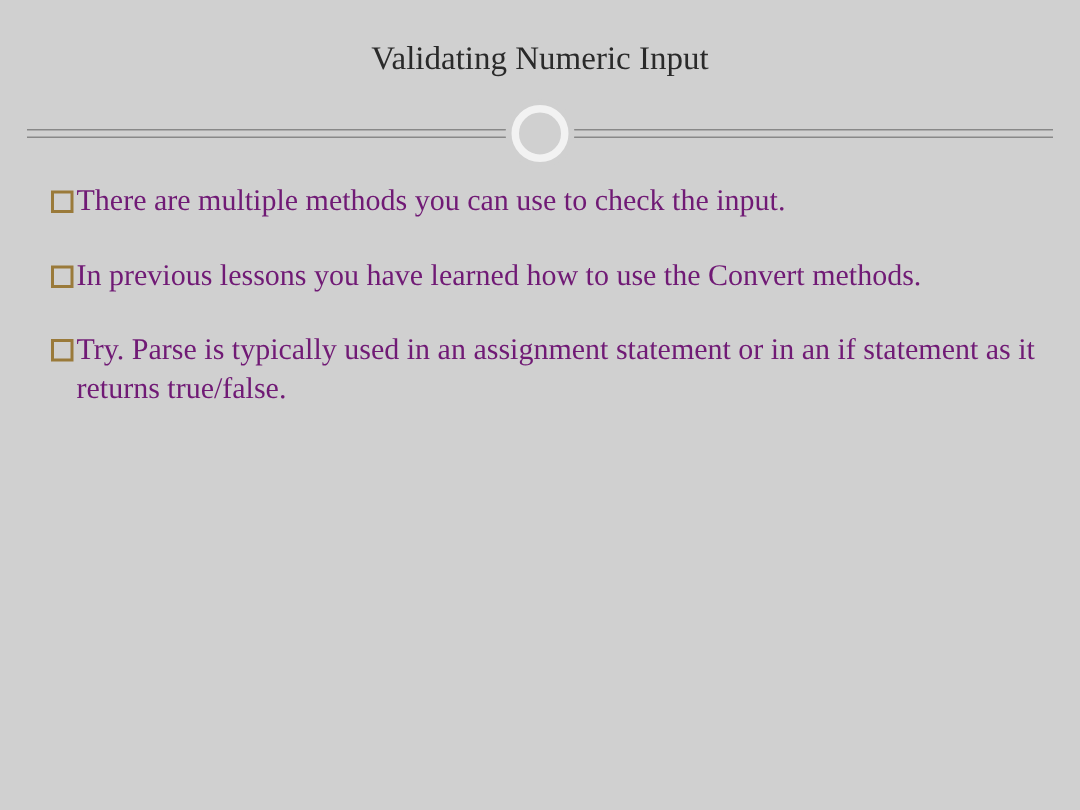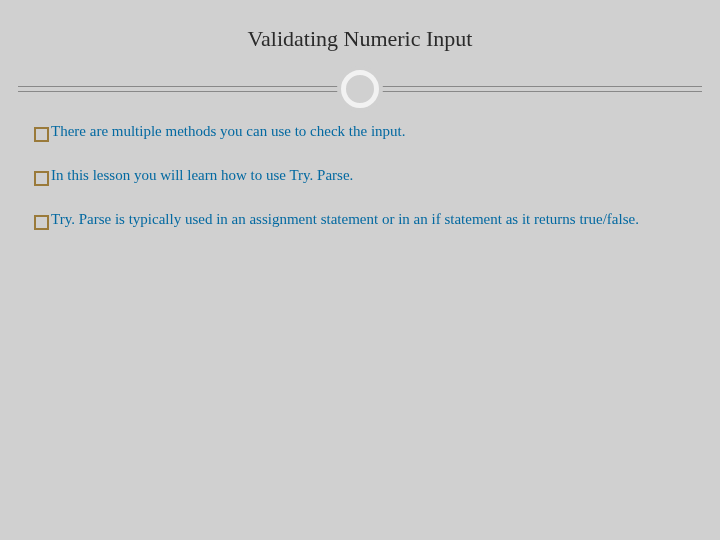--- a/index.html
+++ b/index.html
@@ -51,22 +51,22 @@
     background: #d0d0d0;
     box-shadow: 0 0 0 4px #d0d0d0;
   }
   .content {
     padding: 0 26px 0 30px;
   }
   .bullet {
     display: flex;
     align-items: flex-start;
     margin-bottom: 24px;
-    color: #0369a1;
-    font-size: 15px;
+    color: #701a75;
+    font-size: 20px;
     line-height: 1.28;
   }
   .bullet .box {
     flex: 0 0 auto;
     width: 15px;
     height: 15px;
     border: 2px solid #9a7a3a;
     margin-top: 5px;
     margin-right: 2px;
   }
@@ -84,20 +84,20 @@
     <div class="hr2"></div>
     <div class="circle"></div>
   </div>
   <div class="content">
     <div class="bullet">
       <span class="box"></span>
       <span class="text">There are multiple methods you can use to check the input.</span>
     </div>
     <div class="bullet">
       <span class="box"></span>
-      <span class="text">In this lesson you will learn how to use Try. Parse.</span>
+      <span class="text">In previous lessons you have learned how to use the Convert methods.</span>
     </div>
     <div class="bullet">
       <span class="box"></span>
       <span class="text">Try. Parse is typically used in an assignment statement or in an if statement as it returns true/false.</span>
     </div>
   </div>
 </div>
 
 </body></html>

